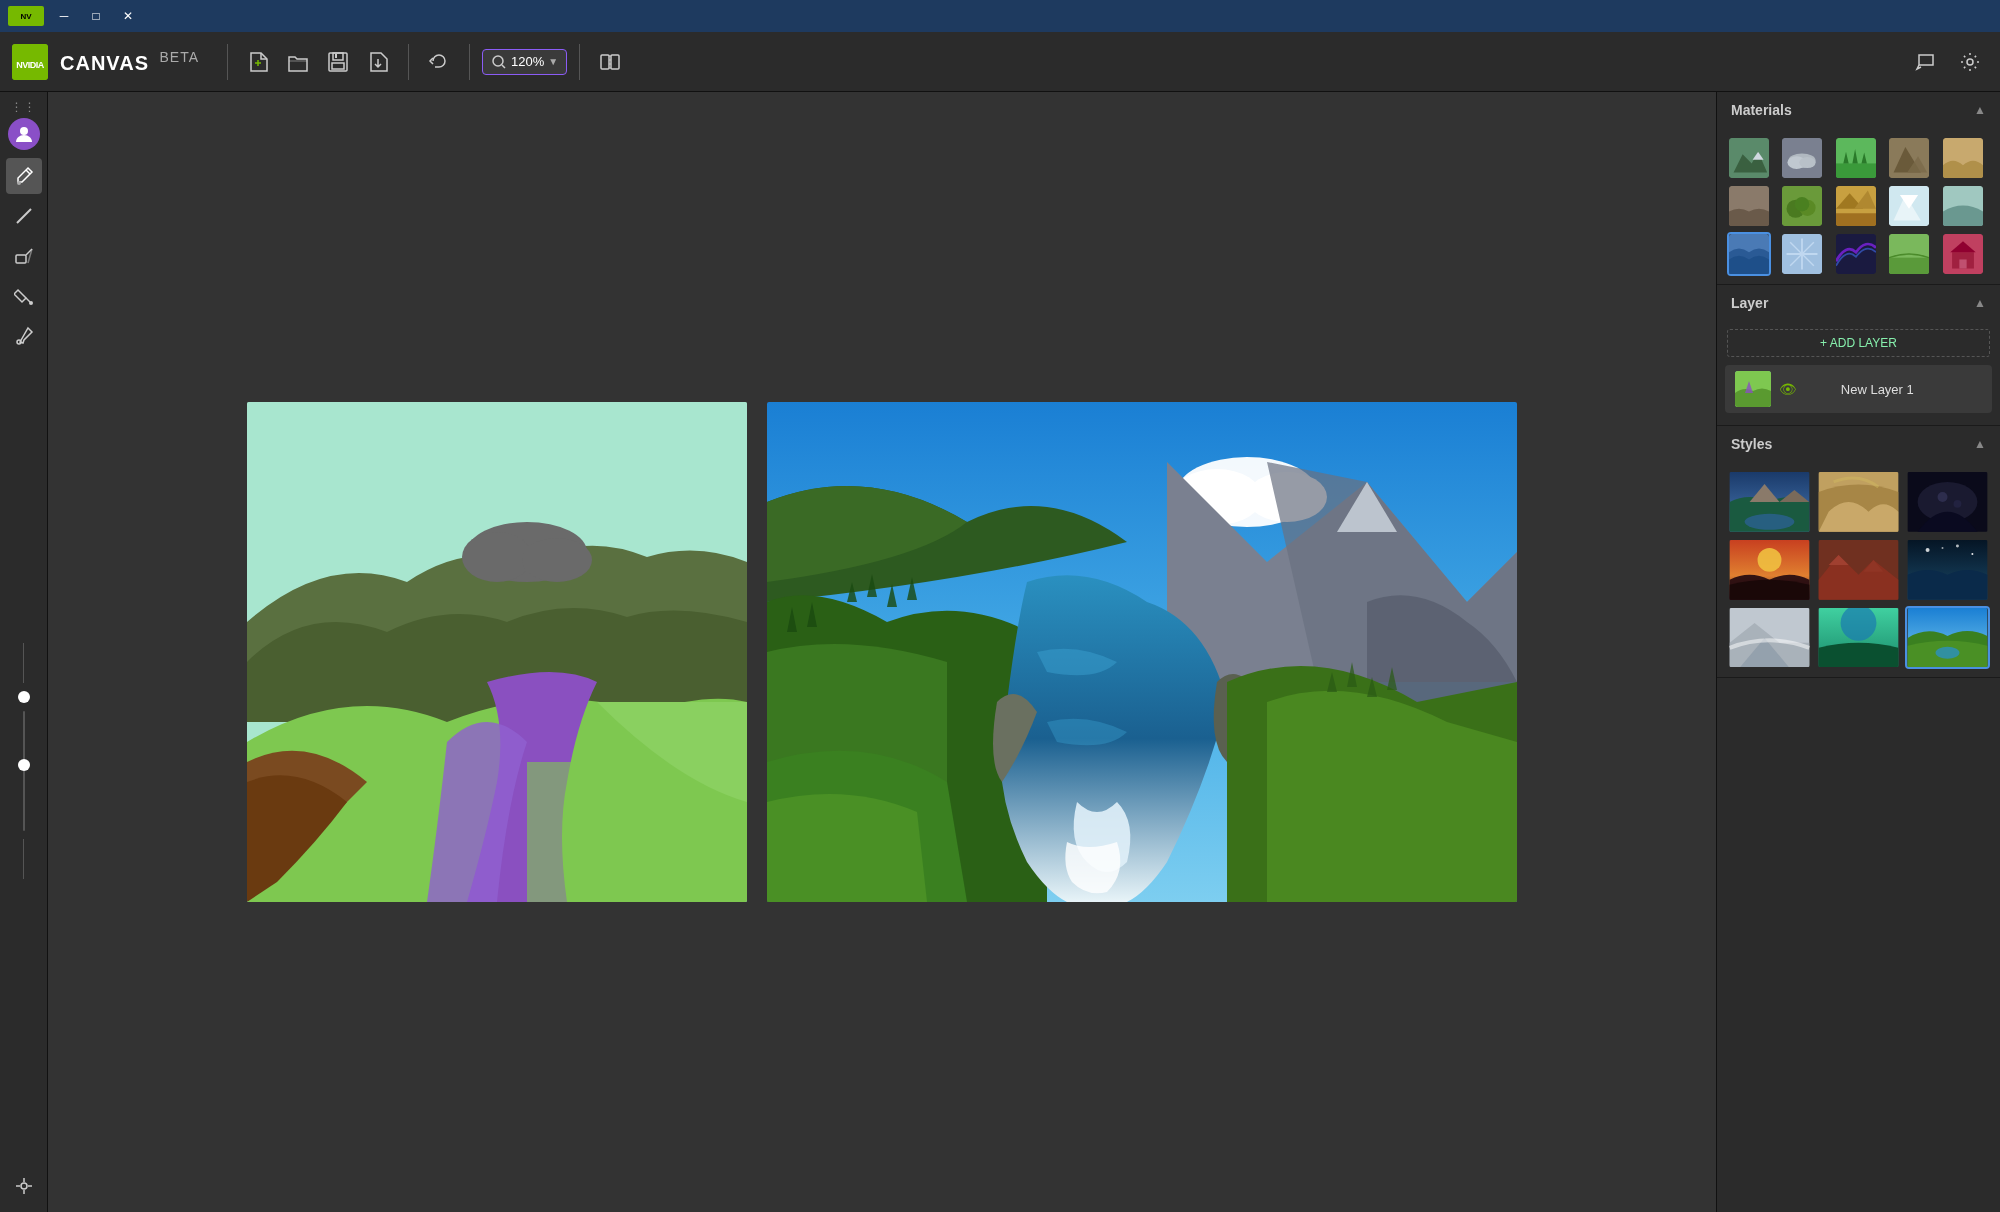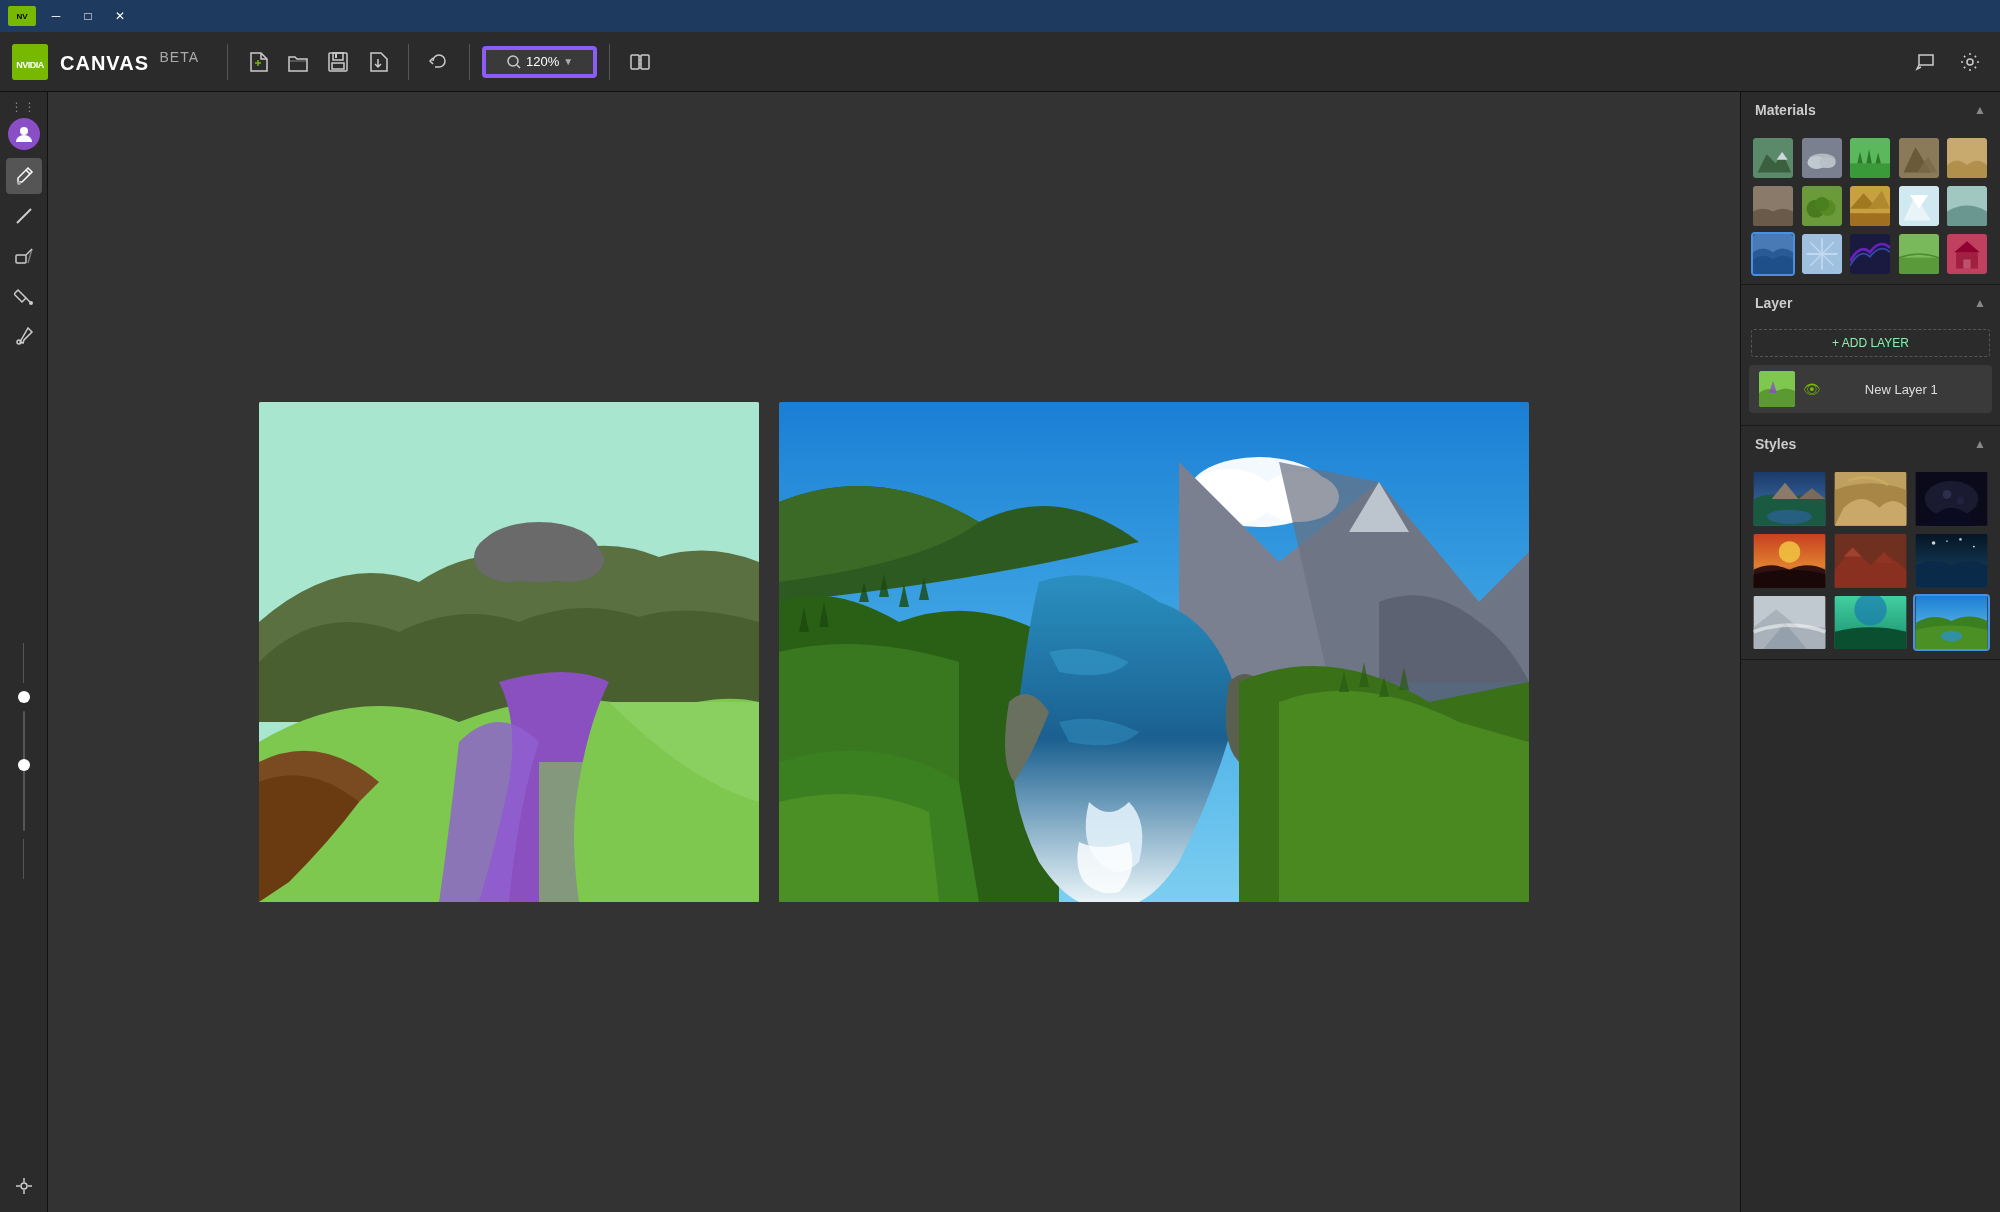--- a/index.html
+++ b/index.html
@@ -11,21 +11,21 @@
       height: 32px;
       background: #1e3a5f;
       display: flex;
       align-items: center;
       padding: 0 8px;
       color: #fff;
       font-size: 12px;
       user-select: none;
     }
     #titlebar .title-icon {
-      width: 28px; height: 20px; margin-right: 6px;
+      width: 36px; height: 20px; margin-right: 6px;
       background: #76b900;
       border-radius: 2px;
       display: flex; align-items: center; justify-content: center;
       font-size: 8px; font-weight: bold; color: #000;
     }
     #titlebar .title-text { flex: 1; }
     #titlebar .win-controls { display: flex; gap: 4px; }
     #titlebar .win-btn {
       width: 28px; height: 20px; background: transparent; border: none;
       color: #fff; font-size: 12px; cursor: pointer; display: flex; align-items: center; justify-content: center;
@@ -57,21 +57,21 @@
       font-size: 10px; color: #aaa; margin-left: 4px; vertical-align: super;
     }
     .toolbar-sep { width: 1px; height: 36px; background: #555; margin: 0 8px; }
     .toolbar-btn {
       width: 36px; height: 36px; background: transparent; border: none; color: #ccc;
       cursor: pointer; display: flex; align-items: center; justify-content: center;
       border-radius: 4px; font-size: 18px;
     }
     .zoom-control {
       display: flex; align-items: center; gap: 4px; background: #3a3a3a;
-      border: 4px solid #8b5cf6; border-radius: 4px; padding: 4px 20px; color: #fff;
+      border: 1px solid #8b5cf6; border-radius: 4px; padding: 4px 8px; color: #fff;
       font-size: 13px; cursor: pointer;
     }
     .zoom-control .arrow { font-size: 10px; color: #aaa; }
     .toolbar-spacer { flex: 1; }
     .toolbar-right { display: flex; gap: 8px; align-items: center; }
 
     
     #main {
       display: flex;
       width: 100%;
@@ -140,21 +140,21 @@
       overflow: hidden;
       position: relative;
     }
     .canvas-photo {
       width: 750px; height: 500px; flex-shrink: 0; border-radius: 2px; overflow: hidden;
     }
     .canvas-photo svg { width: 100%; height: 100%; }
 
     
     #right-sidebar {
-      width: 260px;
+      width: 284px;
       background: #2b2b2b;
       border-left: 1px solid #111;
       display: flex;
       flex-direction: column;
       overflow-y: auto;
     }
     .panel-section { border-bottom: 1px solid #1a1a1a; }
     .panel-header {
       display: flex; align-items: center; justify-content: space-between;
       padding: 10px 14px; color: #ccc; font-size: 14px; font-weight: 600;

